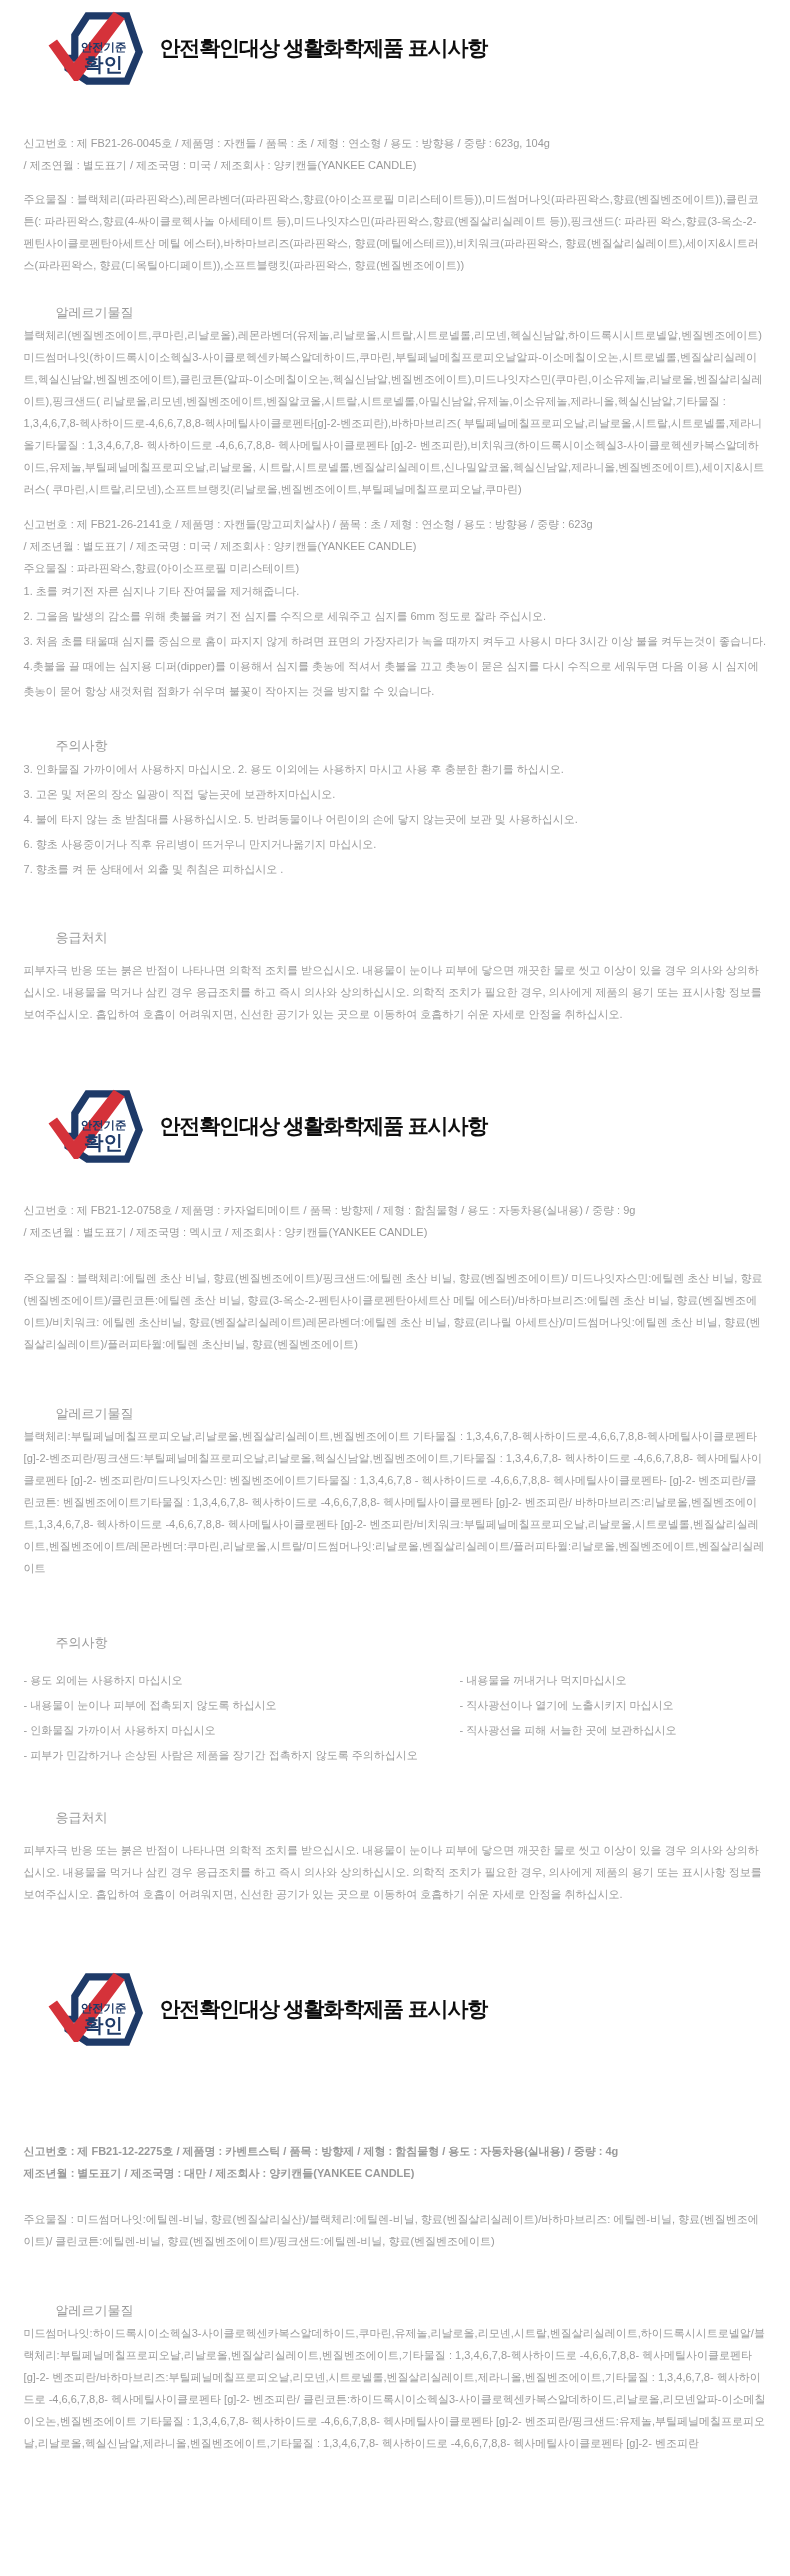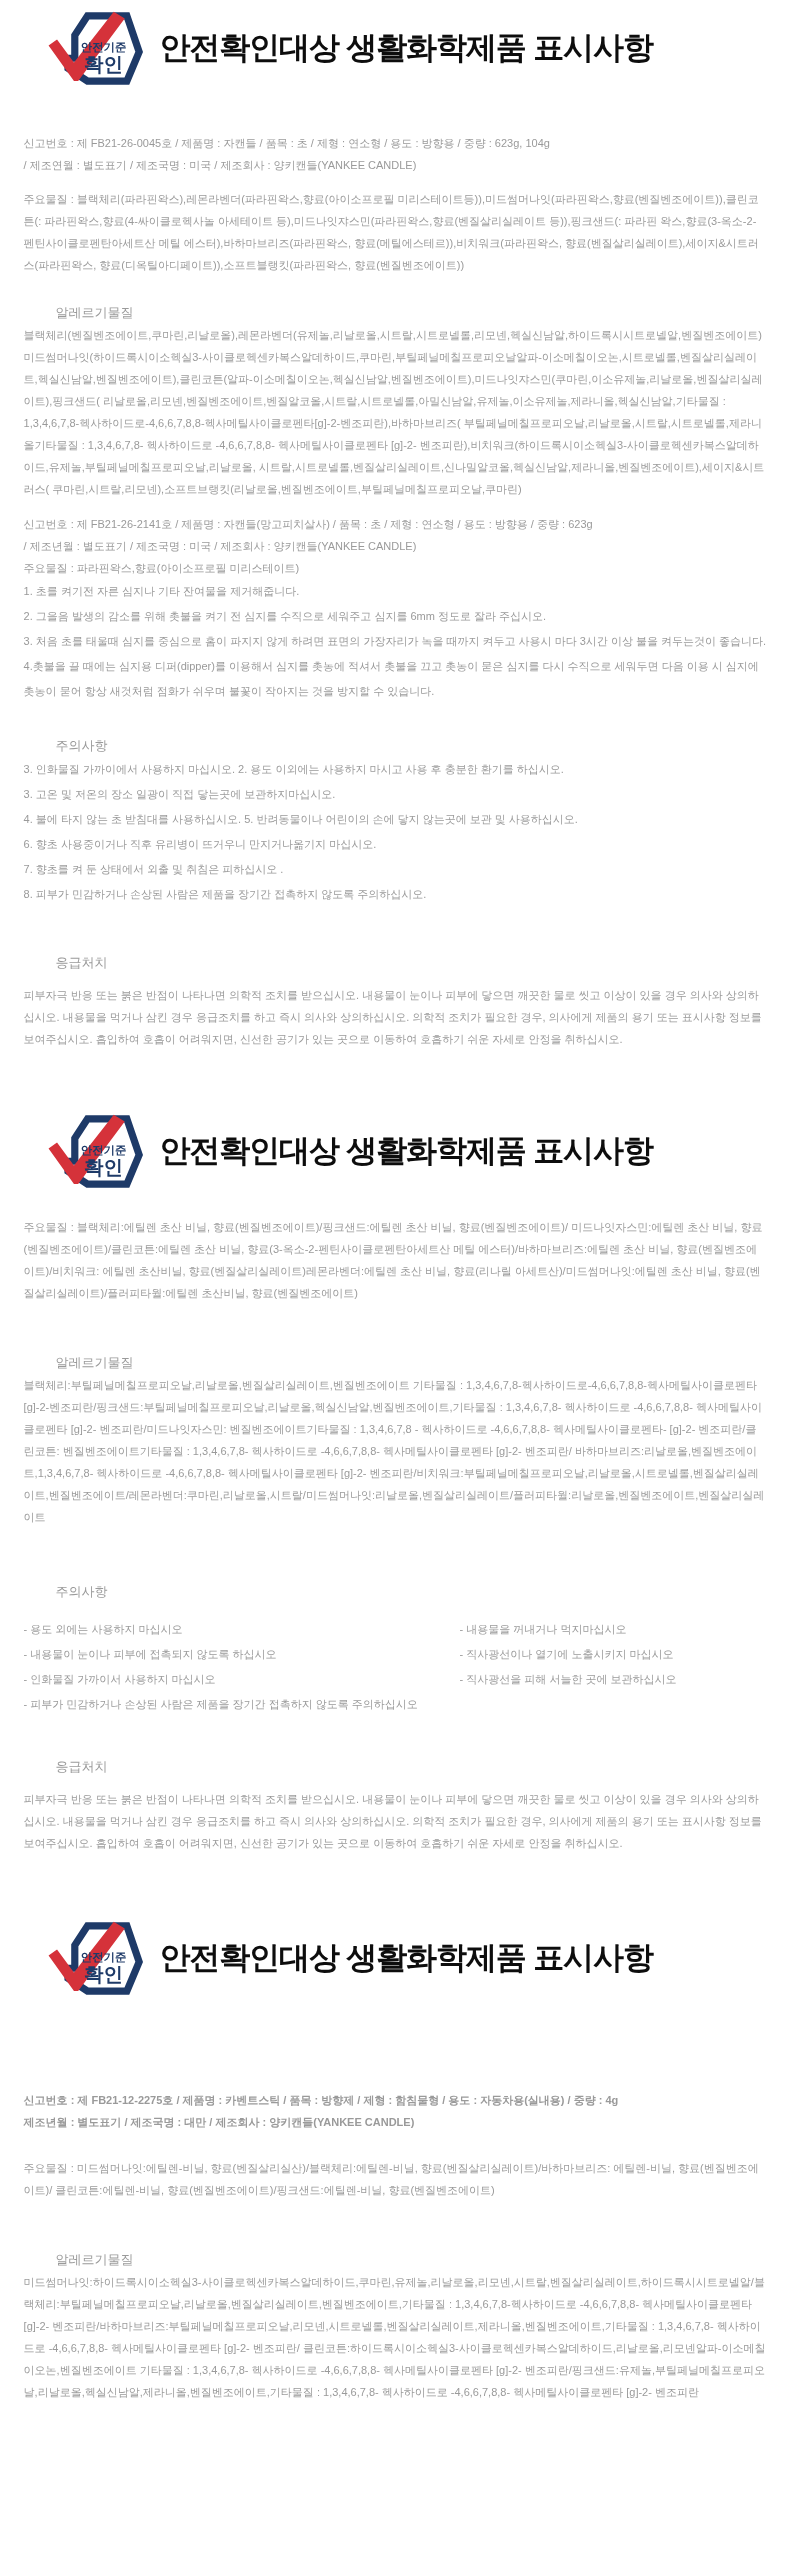--- a/index.html
+++ b/index.html
@@ -1,20 +1,20 @@
 <!DOCTYPE html>
 <html style="font-size:8.8px"><head>
 <meta charset="utf-8">
 <style>
   html,body{margin:0;padding:0;background:#ffffff;}
   body{width:790px;font-family:"Liberation Sans","DejaVu Sans",sans-serif;}
   .section{padding:0 23.6px;}
   .hdr{display:flex;align-items:center;gap:8.8px;}
   .hdr svg{width:127px;height:81px;flex:0 0 auto;}
-  .page-title{font-size:31px;font-weight:800;color:#0d0d0d;margin:0;letter-spacing:-1.1px;white-space:nowrap;}
+  .page-title{font-size:21px;font-weight:800;color:#0d0d0d;margin:0;letter-spacing:-1.1px;white-space:nowrap;}
   .txt{color:#9a9a9a;font-size:11px;line-height:22px;font-weight:400;}
   .h2{color:#9a9a9a;font-size:13px;line-height:22px;font-weight:400;margin-left:32px;}
   .mt-info1{margin-top:43px;}
   .mt-para{margin-top:12px;}
   .mt-allergy{margin-top:26px;}
   .mt-info2{margin-top:13px;}
   .mt-usage{margin-top:48px;}
   .list{line-height:25px;}
   .mt-caution1{margin-top:31px;}
   .mt-firstaid1{margin-top:45px;}
@@ -66,38 +66,41 @@
     <div>4.촛불을 끌 때에는 심지용 디퍼(dipper)를 이용해서 심지를 촛농에 적셔서 촛불을 끄고 촛농이 묻은 심지를 다시 수직으로 세워두면 다음 이용 시 심지에 촛농이 묻어 항상 새것처럼 점화가 쉬우며 불꽃이 작아지는 것을 방지할 수 있습니다.</div>
   </div>
 
   <div class="h2 mt-caution1">주의사항</div>
   <div class="txt list">
     <div>3. 인화물질 가까이에서 사용하지 마십시오. 2. 용도 이외에는 사용하지 마시고 사용 후 충분한 환기를 하십시오.</div>
     <div>3. 고온 및 저온의 장소 일광이  직접 닿는곳에 보관하지마십시오.</div>
     <div>4. 불에 타지 않는 초 받침대를 사용하십시오. 5. 반려동물이나 어린이의 손에 닿지 않는곳에 보관 및 사용하십시오.</div>
     <div>6. 향초 사용중이거나 직후 유리병이 뜨거우니 만지거나옮기지 마십시오.</div>
     <div>7. 향초를 켜 둔 상태에서 외출 및 취침은 피하십시오 .</div>
-    <div>8. 피부가 민감하거나 손상된 사람은 제품을 장기간 접촉하지 않도록 주의하십시오.</div>
   </div>
 
   <div class="h2 mt-firstaid1">응급처치</div>
   <div class="txt mt-fatext">피부자극 반응 또는 붉은 반점이 나타나면 의학적 조치를 받으십시오. 내용물이 눈이나 피부에 닿으면 깨끗한 물로 씻고 이상이 있을 경우 의사와 상의하십시오. 내용물을 먹거나 삼킨 경우 응급조치를 하고 즉시 의사와 상의하십시오. 의학적 조치가 필요한 경우, 의사에게 제품의 용기 또는 표시사항 정보를 보여주십시오. 흡입하여 호흡이 어려워지면, 신선한 공기가 있는 곳으로 이동하여 호흡하기 쉬운 자세로 안정을 취하십시오.</div>
 </div>
 
 <div class="section" id="s2">
   <div class="hdr hdr2">
     <svg viewBox="0 0 300 190">
       <path d="M150 18 L243 18 L272 103 L243 172 L150 172 L104 142 L104 118 L120 118 L120 64 Z" fill="#ffffff" stroke="#1e3a68" stroke-width="17" stroke-linejoin="miter"></path>
       <path d="M58 88 L78 74 L118 128 L212 8 L238 24 L128 172 L118 172 Z" fill="#d5323a"></path>
       <text x="188" y="100" font-size="27" font-weight="bold" fill="#1e3a68" text-anchor="middle">안전기준</text>
       <text x="188" y="148" font-size="46" font-weight="bold" fill="#1e3a68" text-anchor="middle">확인</text>
     </svg>
     <h1 class="page-title">안전확인대상 생활화학제품 표시사항</h1>
   </div>
 
+  <div class="txt mt-sinfo">
+    <div>신고번호 : 제 FB21-12-0758호 / 제품명 :  카자얼티메이트 / 품목 : 방향제 / 제형 : 함침물형 / 용도 : 자동차용(실내용) / 중량 : 9g</div>
+    <div>/ 제조년월 : 별도표기 / 제조국명 : 멕시코 / 제조회사 : 양키캔들(YANKEE CANDLE)</div>
+  </div>
 
   <div class="txt mt-smain">주요물질 : 블랙체리:에틸렌 초산 비닐, 향료(벤질벤조에이트)/핑크샌드:에틸렌 초산 비닐, 향료(벤질벤조에이트)/ 미드나잇자스민:에틸렌 초산 비닐, 향료(벤질벤조에이트)/클린코튼:에틸렌 초산 비닐, 향료(3-옥소-2-펜틴사이클로펜탄아세트산 메틸 에스터)/바하마브리즈:에틸렌 초산 비닐, 향료(벤질벤조에이트)/비치워크: 에틸렌 초산비닐, 향료(벤질살리실레이트)레몬라벤더:에틸렌 초산 비닐, 향료(리나릴 아세트산)/미드썸머나잇:에틸렌 초산 비닐, 향료(벤질살리실레이트)/플러피타월:에틸렌 초산비닐, 향료(벤질벤조에이트)</div>
 
   <div class="h2 mt-sallergy">알레르기물질</div>
   <div class="txt">블랙체리:부틸페닐메칠프로피오날,리날로올,벤질살리실레이트,벤질벤조에이트 기타물질 : 1,3,4,6,7,8-헥사하이드로-4,6,6,7,8,8-헥사메틸사이클로펜타[g]-2-벤조피란/핑크샌드:부틸페닐메칠프로피오날,리날로올,헥실신남알,벤질벤조에이트,기타물질 : 1,3,4,6,7,8- 헥사하이드로 -4,6,6,7,8,8- 헥사메틸사이클로펜타 [g]-2- 벤조피란/미드나잇자스민: 벤질벤조에이트기타물질 : 1,3,4,6,7,8 - 헥사하이드로 -4,6,6,7,8,8- 헥사메틸사이클로펜타- [g]-2- 벤조피란/클린코튼: 벤질벤조에이트기타물질 : 1,3,4,6,7,8- 헥사하이드로 -4,6,6,7,8,8- 헥사메틸사이클로펜타 [g]-2- 벤조피란/ 바하마브리즈:리날로올,벤질벤조에이트,1,3,4,6,7,8- 헥사하이드로 -4,6,6,7,8,8- 헥사메틸사이클로펜타 [g]-2- 벤조피란/비치워크:부틸페닐메칠프로피오날,리날로올,시트로넬롤,벤질살리실레이트,벤질벤조에이트/레몬라벤더:쿠마린,리날로올,시트랄/미드썸머나잇:리날로올,벤질살리실레이트/플러피타월:리날로올,벤질벤조에이트,벤질살리실레이트</div>
 
   <div class="h2 mt-scaution">주의사항</div>
   <div class="cgrid txt">
     <div>- 용도 외에는 사용하지 마십시오</div>
     <div>- 내용물을 꺼내거나 먹지마십시오</div>

